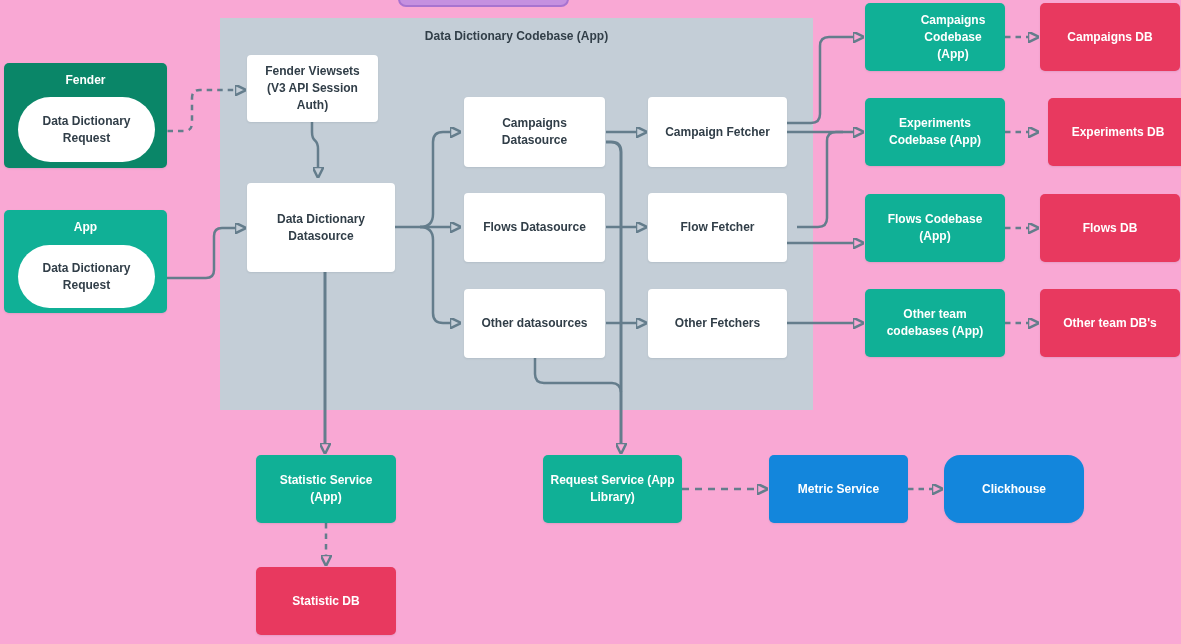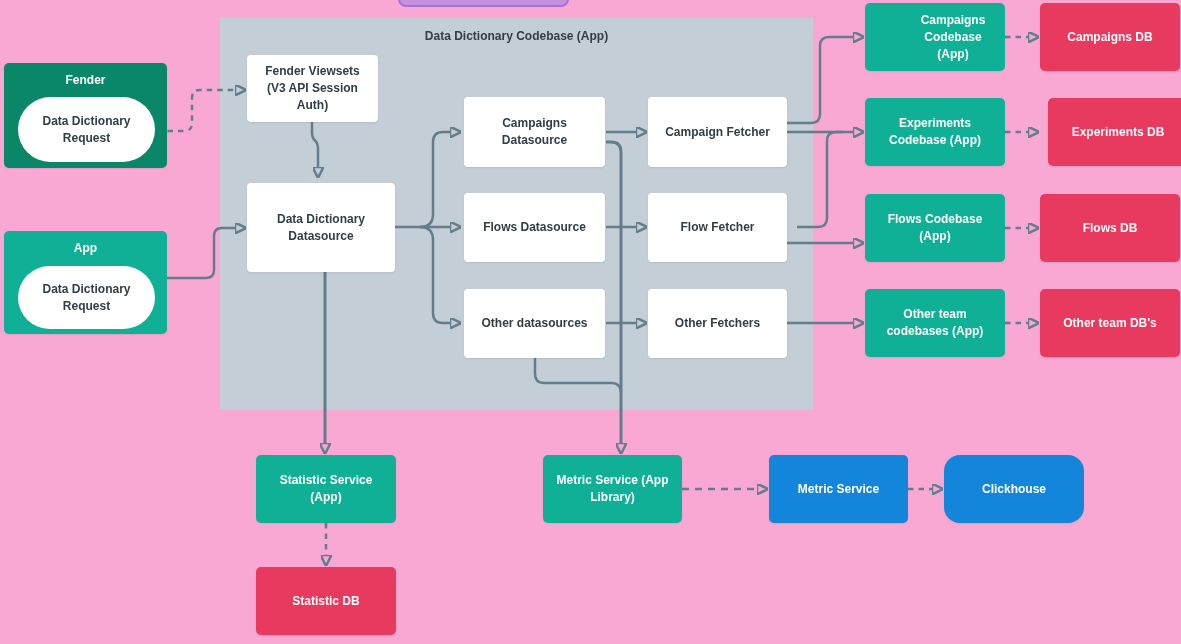--- a/index.html
+++ b/index.html
@@ -107,21 +107,21 @@
   <div class="purple-bar"></div>
 
   <div class="container-title">Data Dictionary Codebase (App)</div>
 
   <div class="group-box group-dark" style="left:4px;top:63px;width:163px;height:105px;">
     <div class="group-title">Fender</div>
     <div class="stadium" style="left:14px;top:34px;width:137px;height:65px;">Data Dictionary
 Request</div>
   </div>
 
-  <div class="group-box group-teal" style="left:4px;top:210px;width:163px;height:103px;margin-top:21px;">
+  <div class="group-box group-teal" style="left:4px;top:210px;width:163px;height:103px;">
     <div class="group-title">App</div>
     <div class="stadium" style="left:14px;top:35px;width:137px;height:63px;">Data Dictionary
 Request</div>
   </div>
 
   <div class="node white" style="left:247px;top:55px;width:131px;height:67px;">Fender Viewsets
 (V3 API Session
 Auth)</div>
   <div class="node white" style="left:247px;top:183px;width:148px;height:89px;">Data Dictionary
 Datasource</div>
@@ -143,18 +143,18 @@
 codebases (App)</div>
 
   <div class="node red" style="left:1040px;top:3px;width:140px;height:68px;">Campaigns DB</div>
   <div class="node red" style="left:1040px;top:98px;width:140px;height:68px;margin-left:8px;">Experiments DB</div>
   <div class="node red" style="left:1040px;top:194px;width:140px;height:68px;">Flows DB</div>
   <div class="node red" style="left:1040px;top:289px;width:140px;height:68px;">Other team DB's</div>
 
   <div class="node teal" style="left:256px;top:455px;width:140px;height:68px;">Statistic Service
 (App)</div>
   <div class="node red" style="left:256px;top:567px;width:140px;height:68px;">Statistic DB</div>
-  <div class="node teal" style="left:543px;top:455px;width:139px;height:68px;">Metric Service (App
+  <div class="node teal" style="left:543px;top:455px;width:139px;height:68px;">Request Service (App
 Library)</div>
   <div class="node blue" style="left:769px;top:455px;width:139px;height:68px;">Metric Service</div>
   <div class="node blue" style="left:944px;top:455px;width:140px;height:68px;border-radius:16px;">Clickhouse</div>
 
 </div>
 
 </body></html>

